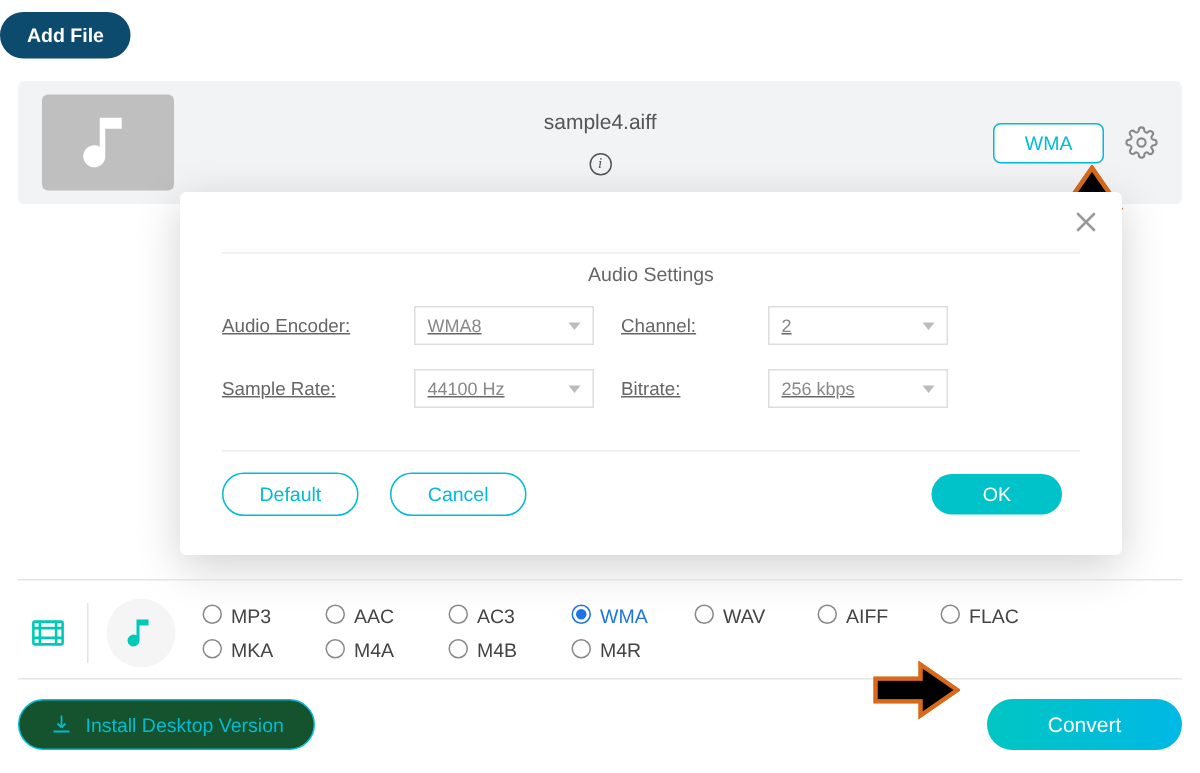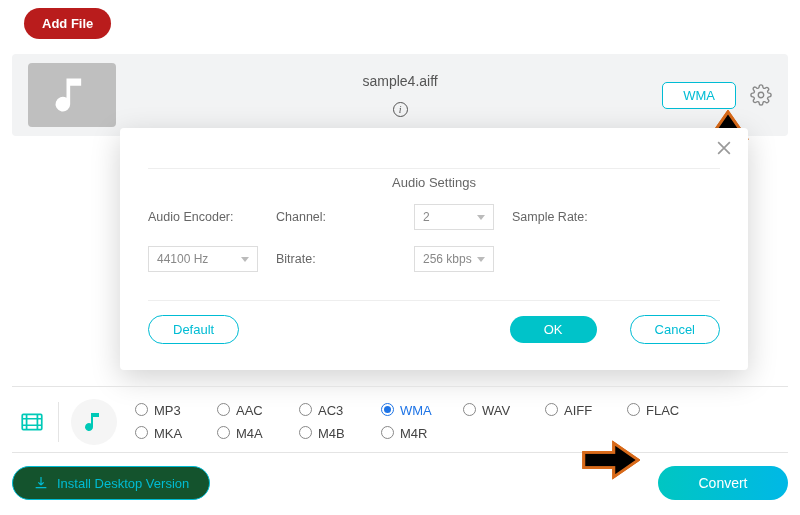--- a/index.html
+++ b/index.html
@@ -1,20 +1,20 @@
 <!DOCTYPE html>
 <html><head>
 <meta charset="utf-8">
 <style>
   * { box-sizing: border-box; margin: 0; padding: 0; font-family: Arial, sans-serif; }
   body { width: 800px; height: 515px; background: #fff; position: relative; overflow: hidden; }
 
   .add-file-btn {
-    position: absolute; top: 8px; left: 24px;
-    background: #b91c1c; color: #fff; border: none;
+    position: absolute; top: 8px; left: 0;
+    background: #0c4a6e; color: #fff; border: none;
     padding: 8px 18px; border-radius: 18px; font-size: 13px; font-weight: bold;
     cursor: pointer;
   }
 
   .file-row {
     position: absolute; top: 54px; left: 12px; right: 12px; height: 82px;
     background: #f2f3f4; border-radius: 4px;
     display: flex; align-items: center; padding: 10px 16px; text-align: center;
   }
   .file-thumb {
@@ -43,21 +43,21 @@
   .modal {
     position: absolute; top: 128px; left: 120px; width: 628px; height: 242px;
     background: #fff; border-radius: 4px;
     box-shadow: 0 8px 30px rgba(0,0,0,0.18);
     padding: 14px 28px 18px;
   }
   .modal-close { position: absolute; top: 10px; right: 14px; cursor: pointer; color: #888; }
   .modal-close svg { width: 20px; height: 20px; stroke: #999; stroke-width: 2; }
   .modal hr.top { border: none; border-top: 1px solid #eee; margin: 26px 0 6px; }
   .modal-title { text-align: center; font-size: 13px; color: #666; margin-bottom: 14px; }
-  .form-grid { display: grid; grid-template-columns: 110px 120px 80px 120px; column-gap: 18px; row-gap: 16px; align-items:center; font-size: 12.5px; color:#666; }
+  .form-grid { display: grid; grid-template-columns: 110px 120px 80px 120px; column-gap: 18px; row-gap: 16px; align-items:center; font-size: 12.5px; color:#666;text-decoration:underline; }
   .select {
     border: 1px solid #ddd; height: 26px; display: flex; align-items: center;
     padding: 0 8px; font-size: 12px; color: #888; position: relative; background:#fff;
   }
   .select .caret { position: absolute; right: 8px; width: 0; height: 0; border-left: 4px solid transparent; border-right: 4px solid transparent; border-top: 5px solid #bbb; }
   .modal hr.bot { border: none; border-top: 1px solid #eee; margin: 28px 0 14px; }
   .modal-actions { display: flex; align-items: center; gap: 21px; }
   .pill { border-radius: 16px; padding: 6px 24px; font-size: 13px; cursor: pointer; }
   .pill.default { border: 1.3px solid #00bcd4; color: #00bcd4; background: #fff; }
   .pill.ok { background: #00c3c9; color: #fff; border: none; padding: 6px 34px; margin-left: auto; margin-right: 12px; }
@@ -133,41 +133,45 @@
 <div class="modal">
   <div class="modal-close">
     <svg viewBox="0 0 24 24">
         <path d="M5 5 L19 19 M19 5 L5 19"></path>
       </svg>
   </div>
   <hr class="top">
   <div class="modal-title">Audio Settings</div>
   <div class="form-grid">
     <div>Audio Encoder:</div>
+    <div class="select">
+        <span>WMA8</span>
+        <span class="caret"></span>
+      </div>
     <div>Channel:</div>
     <div class="select">
         <span>2</span>
         <span class="caret"></span>
       </div>
     <div>Sample Rate:</div>
     <div class="select">
         <span>44100 Hz</span>
         <span class="caret"></span>
       </div>
     <div>Bitrate:</div>
     <div class="select">
         <span>256 kbps</span>
         <span class="caret"></span>
       </div>
   </div>
   <hr class="bot">
   <div class="modal-actions">
     <button class="pill default">Default</button>
+    <button class="pill cancel">Cancel</button>
     <button class="pill ok">OK</button>
-    <button class="pill cancel">Cancel</button>
   </div>
 </div>
 
 <div class="bottom-sep"></div>
 
 <div class="format-bar">
   <div class="type-icon">
     <svg viewBox="0 0 24 24" fill="none" stroke="#00c9b7" stroke-width="1.6">
         <rect x="3" y="5" width="18" height="14" rx="1"></rect>
         <path d="M3 9h18M3 15h18M7 5v14M17 5v14"></path>

